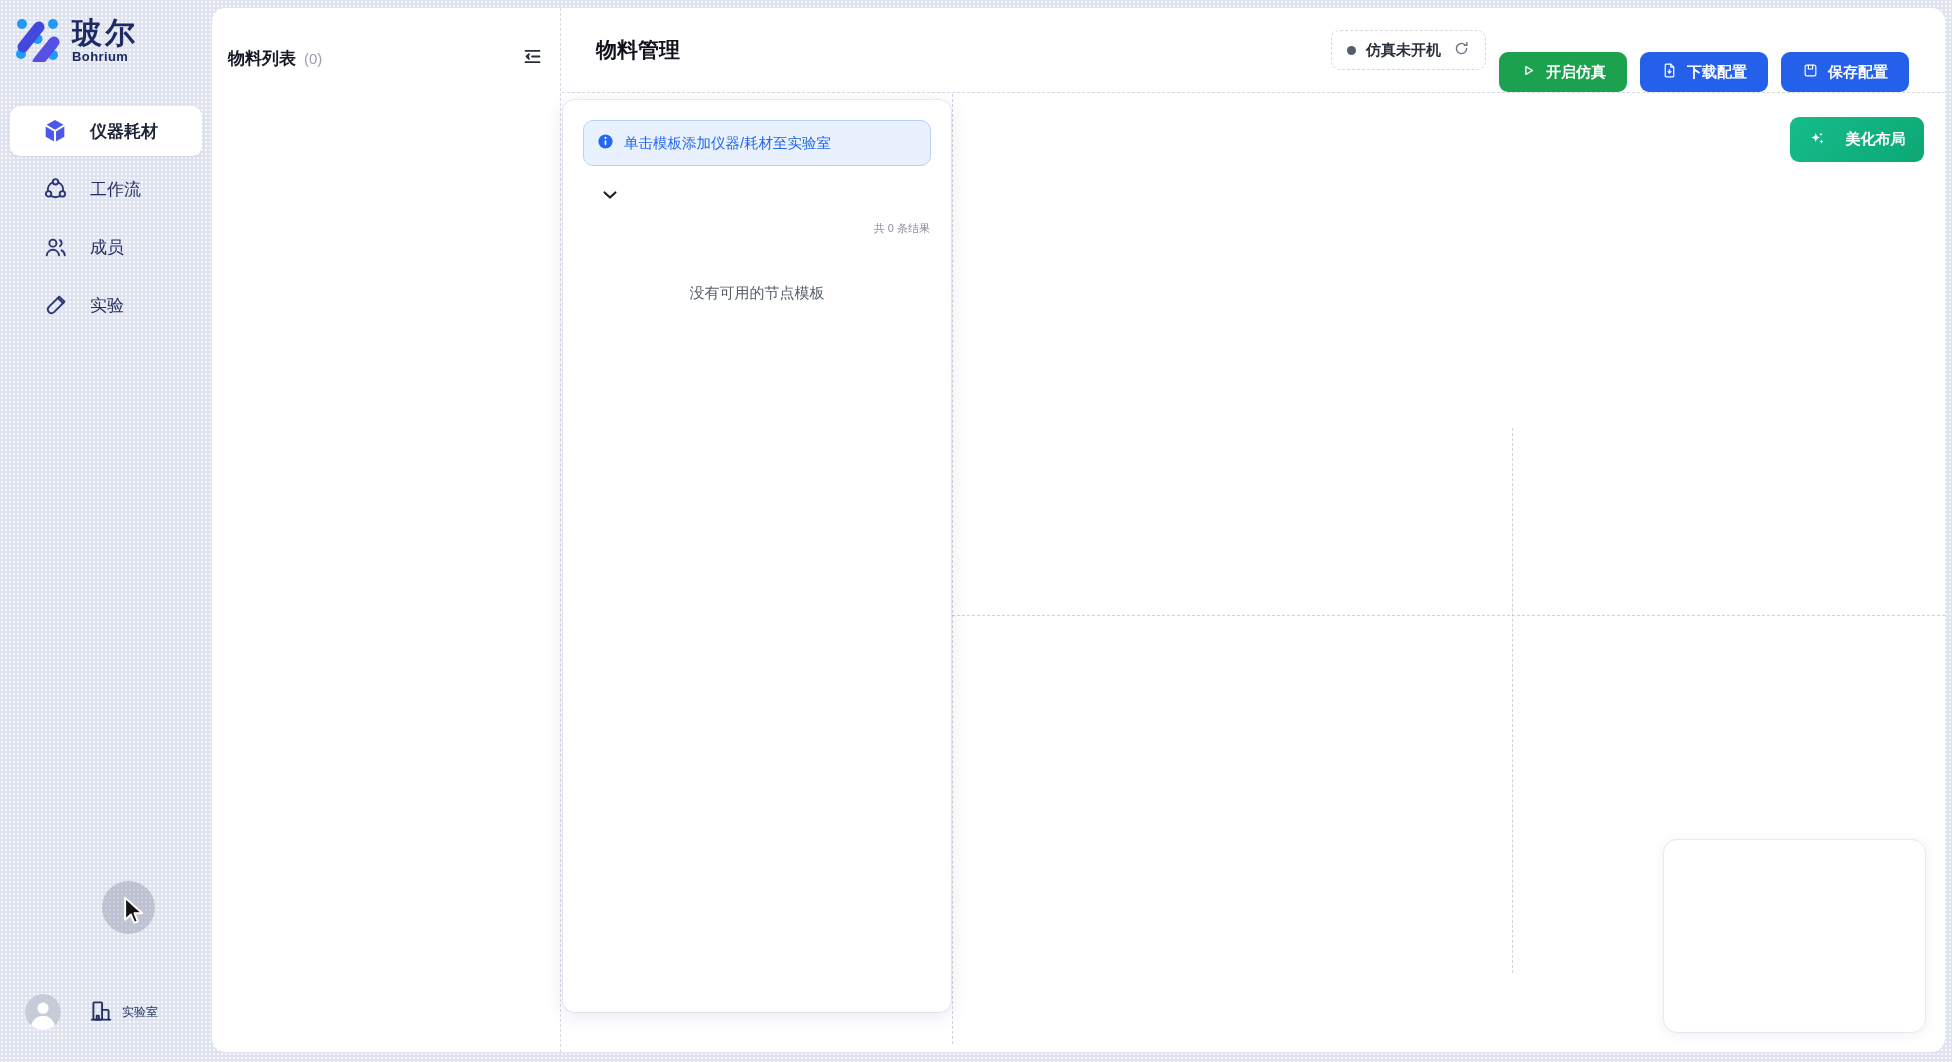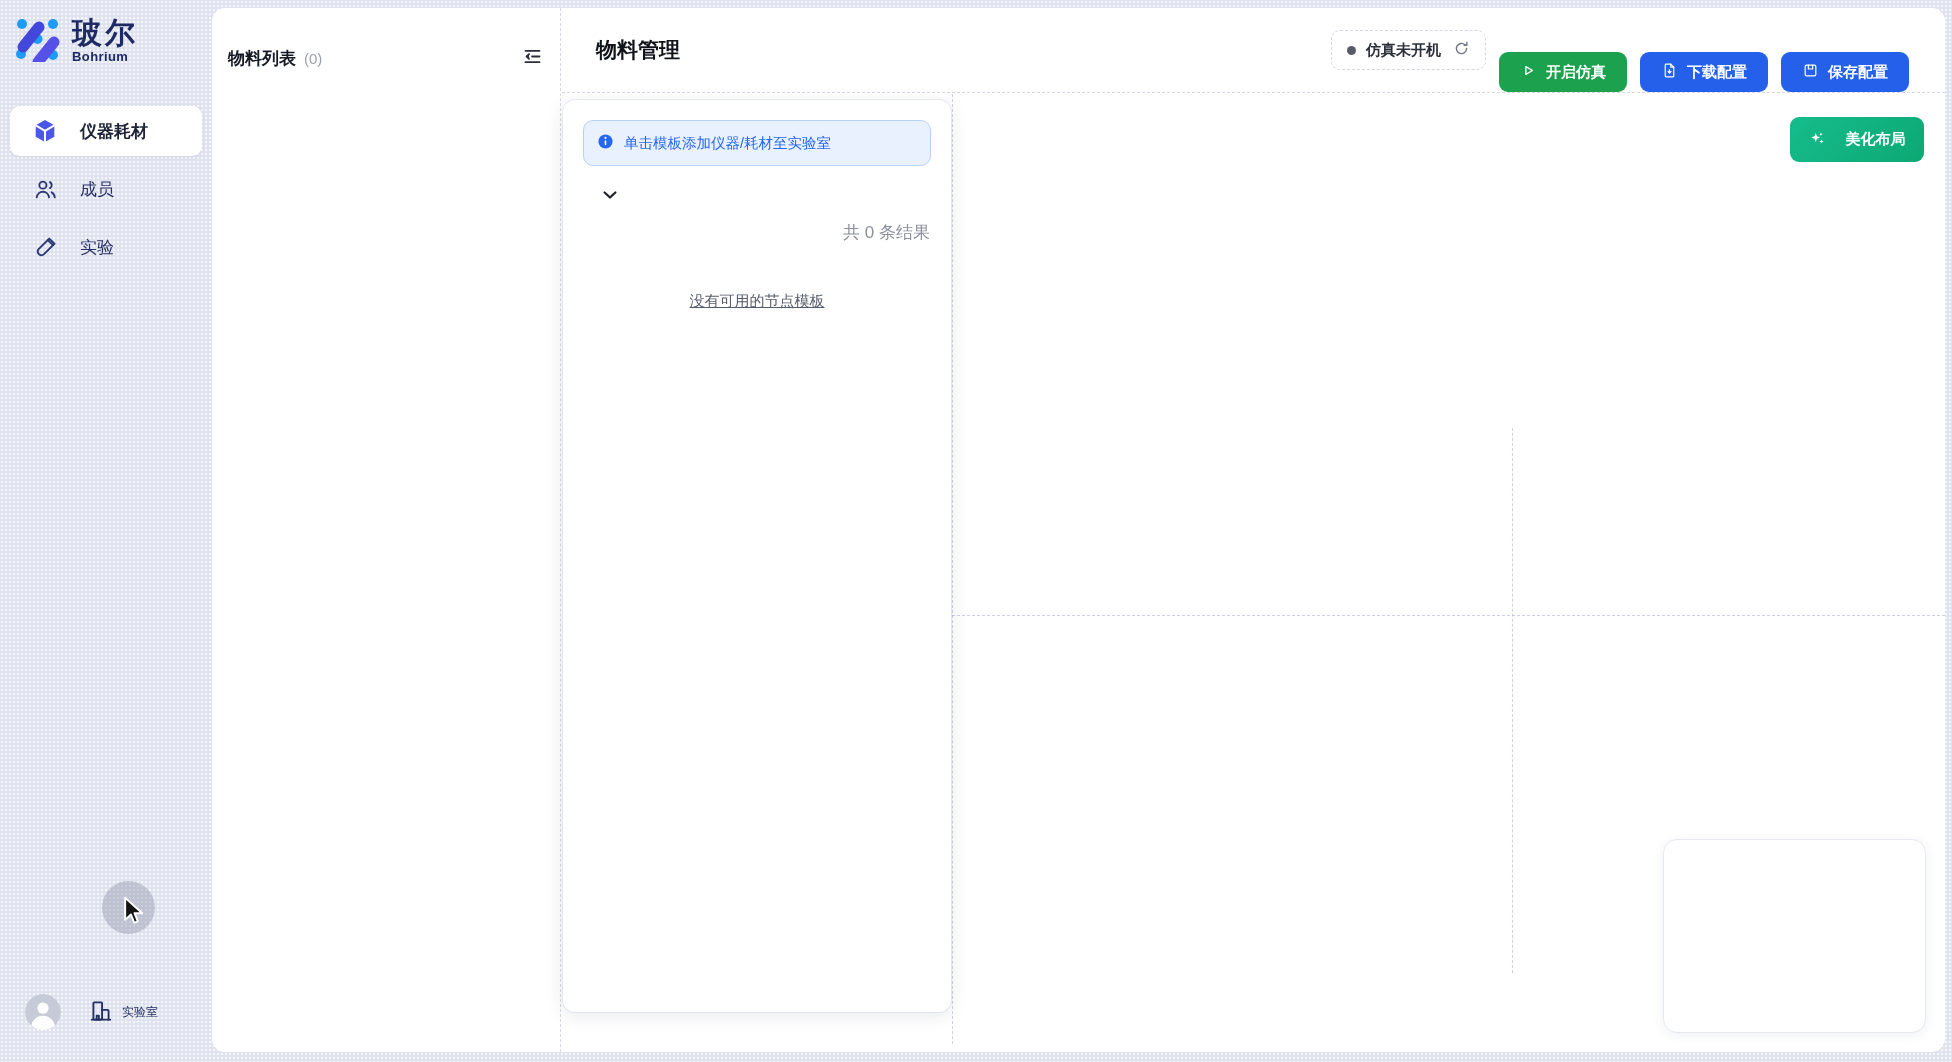--- a/index.html
+++ b/index.html
@@ -14,21 +14,21 @@
   }
 
   
   .sidebar { position:absolute; left:0; top:0; width:212px; height:100%; }
   .logo-row { position:absolute; left:14px; top:14px; display:flex; align-items:center; gap:10px; }
   .logo-text { display:flex; flex-direction:column; }
   .logo-zh { font-size:30px; font-weight:bold; color:#1d2a63; line-height:1.1; letter-spacing:3px; }
   .logo-en { font-size:13px; font-weight:bold; color:#1d2a63; letter-spacing:.4px; }
 
   .nav { position:absolute; top:106px; left:10px; right:10px; display:flex; flex-direction:column; gap:8px; }
-  .nav-item { height:50px; display:flex; align-items:center; padding-left:22px; gap:22px;
+  .nav-item { height:50px; display:flex; align-items:center; padding-left:32px; gap:22px;
     border-radius:10px; font-size:17px; color:#273165; cursor:pointer; }
   .nav-item.active { background:#ffffff; font-weight:bold; color:#1d2438; box-shadow:0 1px 4px rgba(40,50,100,.07); }
   .nav-icon { width:26px; height:26px; flex:0 0 26px; display:flex; align-items:center; justify-content:center; }
 
   .avatar { position:absolute; left:25px; top:994px; width:36px; height:36px; border-radius:50%; overflow:hidden; cursor:pointer; }
   .lab-row { position:absolute; left:88px; top:998px; display:flex; align-items:center; gap:8px;
     font-size:12px; color:#223060; cursor:pointer; }
 
   
   .cursor-halo { position:absolute; left:102px; top:881px; width:53px; height:53px; border-radius:50%;
@@ -72,22 +72,22 @@
   .template-panel { position:absolute; left:351px; top:92px; width:388px; height:912px;
     background:#fff; border-radius:12px; padding:20px; z-index:3;
     box-shadow:0 4px 18px rgba(25,35,70,.10), 0 0 0 1px rgba(236,238,245,.95); }
   .banner { height:46px; background:#e9f1fe; border:1px solid #b5d1fa; border-radius:10px;
     display:flex; align-items:center; gap:10px; padding:8px 13px; font-size:14.5px; color:#2166f0; }
   .search-row { margin-top:19px; display:flex; align-items:center; }
   .search-input { width:309px; height:48px; border:1px solid #d8dbe2; border-radius:8px;
     padding:0 14px; font-size:15px; color:#333; outline:none; background:#fff; font-family:inherit; }
   .search-input::placeholder { color:#a3a9b5; }
   .chevron-btn { margin-left:17px; background:none; border:none; cursor:pointer; display:flex; padding:0; }
-  .result-count { margin-top:13px; text-align:right; font-size:17px; color:#8a8f9b; padding-right:1px; }
-  .empty-text { margin-top:48px; text-align:center; font-size:15px; color:#565d6b;text-decoration:underline; }
+  .result-count { margin-top:13px; text-align:right; font-size:11px; color:#8a8f9b; padding-right:1px; }
+  .empty-text { margin-top:48px; text-align:center; font-size:15px; color:#565d6b; }
 
   .beautify-btn { position:absolute; left:1578px; top:109px; width:134px; height:45px; z-index:3;
     border:none; border-radius:9px; background:linear-gradient(135deg,#16bc8c,#0ca873);
     color:#fff; display:flex; align-items:center; justify-content:center; gap:20px;
     font-size:15px; font-weight:600; cursor:pointer; font-family:inherit; }
 
   .minimap { position:absolute; left:1451px; top:831px; width:263px; height:194px; z-index:3;
     background:#fff; border:1px solid #e7e8f1; border-radius:14px; box-shadow:0 2px 12px rgba(30,40,80,.07); }
 </style>
 </head>
@@ -116,20 +116,31 @@
 
     <div class="nav">
       <div class="nav-item active">
         <span class="nav-icon">
           <svg width="26" height="26" viewBox="0 0 24 24">
             <path d="M12 1.8 20.6 6.8v10.4L12 22.2 3.4 17.2V6.8z" fill="#4a57e8"></path>
             <path d="M3.8 7.1 12 11.9l8.2-4.8M12 11.9v9.6" stroke="#fff" stroke-width="1.9" fill="none" stroke-linejoin="round" stroke-linecap="round"></path>
           </svg>
         </span>
         <span>仪器耗材</span>
+      </div>
+      <div class="nav-item">
+        <span class="nav-icon">
+          <svg width="25" height="25" viewBox="0 0 24 24" fill="none" stroke="#2b3674" stroke-width="1.8">
+            <circle cx="12" cy="12" r="7.4"></circle>
+            <circle cx="12" cy="4.6" r="2.6" fill="#dfe2ef"></circle>
+            <circle cx="5.4" cy="16.2" r="2.6" fill="#dfe2ef"></circle>
+            <circle cx="18.6" cy="16.2" r="2.6" fill="#dfe2ef"></circle>
+          </svg>
+        </span>
+        <span>工作流</span>
       </div>
       <div class="nav-item">
         <span class="nav-icon">
           <svg width="25" height="25" viewBox="0 0 24 24" fill="none" stroke="#2b3674" stroke-width="1.8" stroke-linecap="round" stroke-linejoin="round">
             <circle cx="9.5" cy="7.8" r="3.4"></circle>
             <path d="M3.6 19.6c.3-3.2 2.8-5.4 5.9-5.4 3.1 0 5.6 2.2 5.9 5.4"></path>
             <path d="M16.3 4.9a3.4 3.4 0 0 1 0 5.8"></path>
             <path d="M17.9 14.7c1.7.9 2.8 2.6 3 4.9"></path>
           </svg>
         </span>

